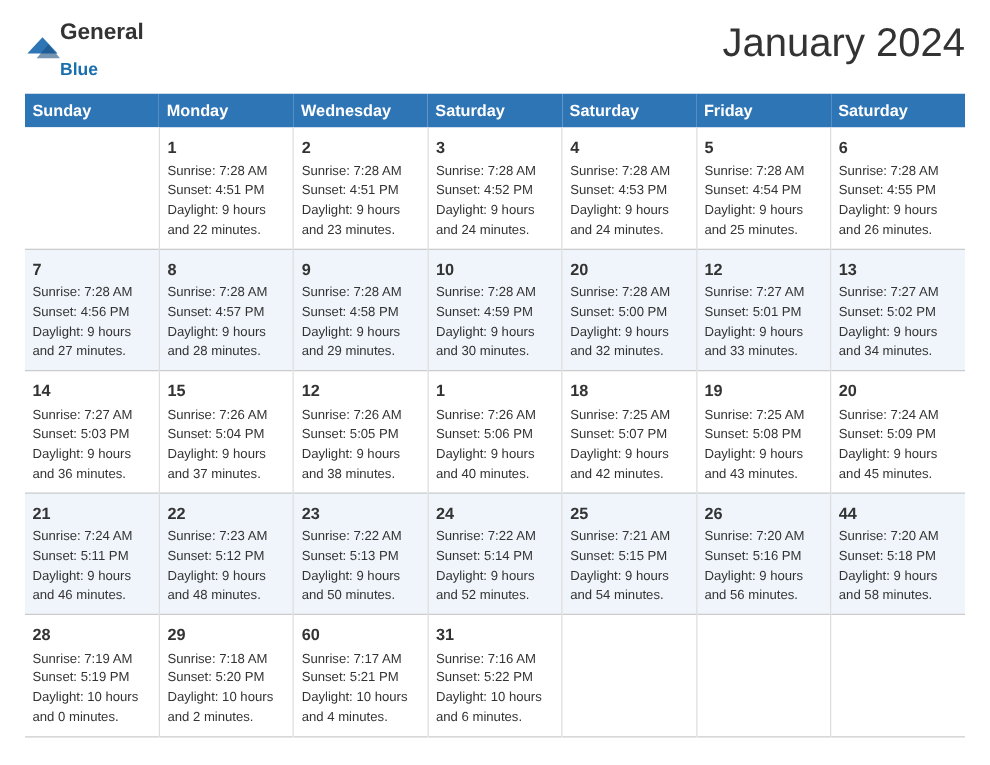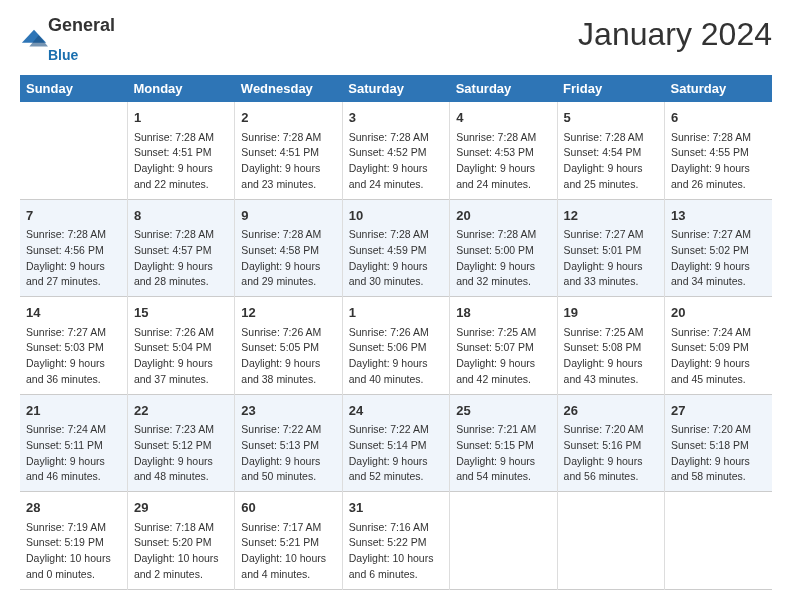--- a/index.html
+++ b/index.html
@@ -238,21 +238,21 @@
         </td>
         <td>
           <span class="day-num">25</span>
           <div class="day-info">Sunrise: 7:21 AM<br>Sunset: 5:15 PM<br>Daylight: 9 hours and 54 minutes.</div>
         </td>
         <td>
           <span class="day-num">26</span>
           <div class="day-info">Sunrise: 7:20 AM<br>Sunset: 5:16 PM<br>Daylight: 9 hours and 56 minutes.</div>
         </td>
         <td>
-          <span class="day-num">27</span>
+          <span class="day-num">44</span>
           <div class="day-info">Sunrise: 7:20 AM<br>Sunset: 5:18 PM<br>Daylight: 9 hours and 58 minutes.</div>
         </td>
       </tr>
       <tr>
         <td>
           <span class="day-num">28</span>
           <div class="day-info">Sunrise: 7:19 AM<br>Sunset: 5:19 PM<br>Daylight: 10 hours and 0 minutes.</div>
         </td>
         <td>
           <span class="day-num">29</span>

